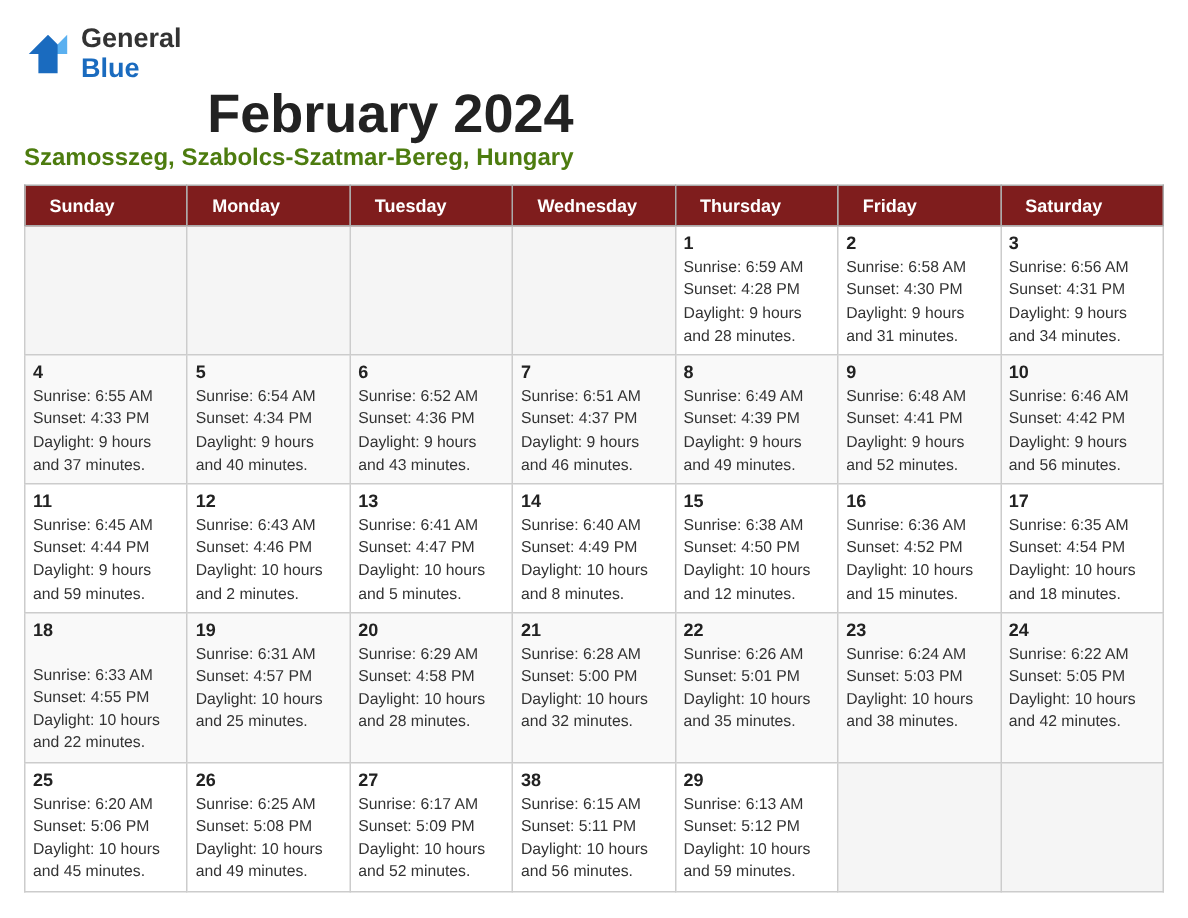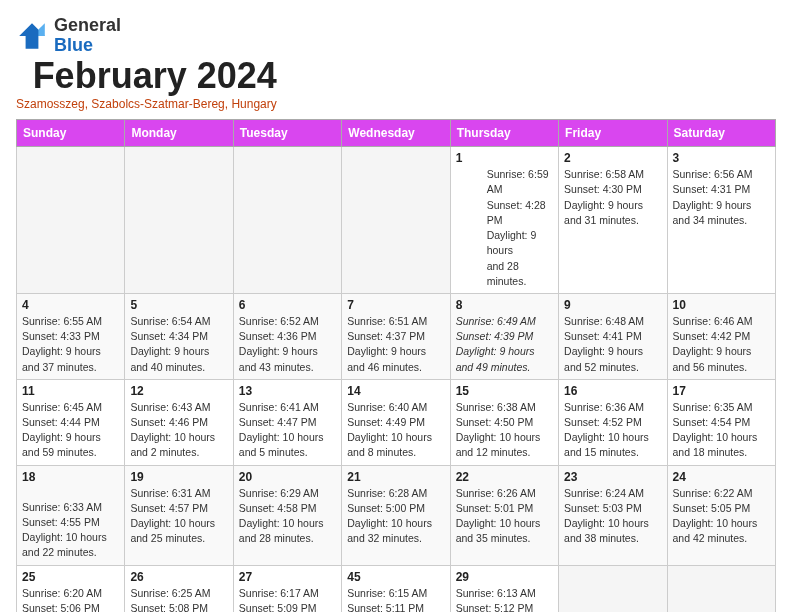--- a/index.html
+++ b/index.html
@@ -36,36 +36,36 @@
     .title-block {
       text-align: right;
     }
     .month-title {
       font-size: 36px;
       font-weight: bold;
       color: #222;
       line-height: 1.1;
     }
     .location-title {
-      font-size: 12px;
-      color: #c2410c;
-      font-weight: normal;
+      font-size: 16px;
+      color: #4d7c0f;
+      font-weight: bold;
       margin-top: 2px;
     }
     .calendar {
       width: 100%;
       border-collapse: collapse;
       margin-top: 8px;
       font-size: 11px;
     }
     .calendar th {
-      background-color: #d946ef;
+      background-color: #7f1d1d;
       color: #fff;
       text-align: left;
-      padding: 6px 6px;
+      padding: 6px 16px;
       font-size: 12px;
       font-weight: bold;
       border: 1px solid #aaa;
     }
     .calendar td {
       border: 1px solid #ccc;
       vertical-align: top;
       padding: 4px 5px;
       width: calc(100% / 7);
       min-height: 80px;
@@ -123,21 +123,21 @@
       </tr>
   </thead>
   <tbody id="calendar-body">
   <tr>
         <td class="empty-cell"></td>
         <td class="empty-cell"></td>
         <td class="empty-cell"></td>
         <td class="empty-cell"></td>
         <td>
           <span class="day-number">1</span>
-          <div class="day-info" style="white-space: pre-line; margin-left: 31px;">Sunrise: 6:59 AM
+          <div class="day-info" style="white-space: pre-line;">Sunrise: 6:59 AM
 Sunset: 4:28 PM
 Daylight: 9 hours
 and 28 minutes.</div>
         </td>
         <td>
           <span class="day-number">2</span>
           <div class="day-info" style="white-space: pre-line;">Sunrise: 6:58 AM
 Sunset: 4:30 PM
 Daylight: 9 hours
 and 31 minutes.</div>
@@ -174,21 +174,21 @@
         </td>
         <td>
           <span class="day-number">7</span>
           <div class="day-info" style="white-space: pre-line;">Sunrise: 6:51 AM
 Sunset: 4:37 PM
 Daylight: 9 hours
 and 46 minutes.</div>
         </td>
         <td>
           <span class="day-number">8</span>
-          <div class="day-info" style="white-space: pre-line; font-style: italic;">Sunrise: 6:49 AM
+          <div class="day-info" style="white-space: pre-line;">Sunrise: 6:49 AM
 Sunset: 4:39 PM
 Daylight: 9 hours
 and 49 minutes.</div>
         </td>
         <td>
           <span class="day-number">9</span>
           <div class="day-info" style="white-space: pre-line;">Sunrise: 6:48 AM
 Sunset: 4:41 PM
 Daylight: 9 hours
 and 52 minutes.</div>
@@ -319,21 +319,21 @@
 and 49 minutes.</div>
         </td>
         <td>
           <span class="day-number">27</span>
           <div class="day-info" style="white-space: pre-line;">Sunrise: 6:17 AM
 Sunset: 5:09 PM
 Daylight: 10 hours
 and 52 minutes.</div>
         </td>
         <td>
-          <span class="day-number">45</span>
+          <span class="day-number">38</span>
           <div class="day-info" style="white-space: pre-line;">Sunrise: 6:15 AM
 Sunset: 5:11 PM
 Daylight: 10 hours
 and 56 minutes.</div>
         </td>
         <td>
           <span class="day-number">29</span>
           <div class="day-info" style="white-space: pre-line;">Sunrise: 6:13 AM
 Sunset: 5:12 PM
 Daylight: 10 hours

